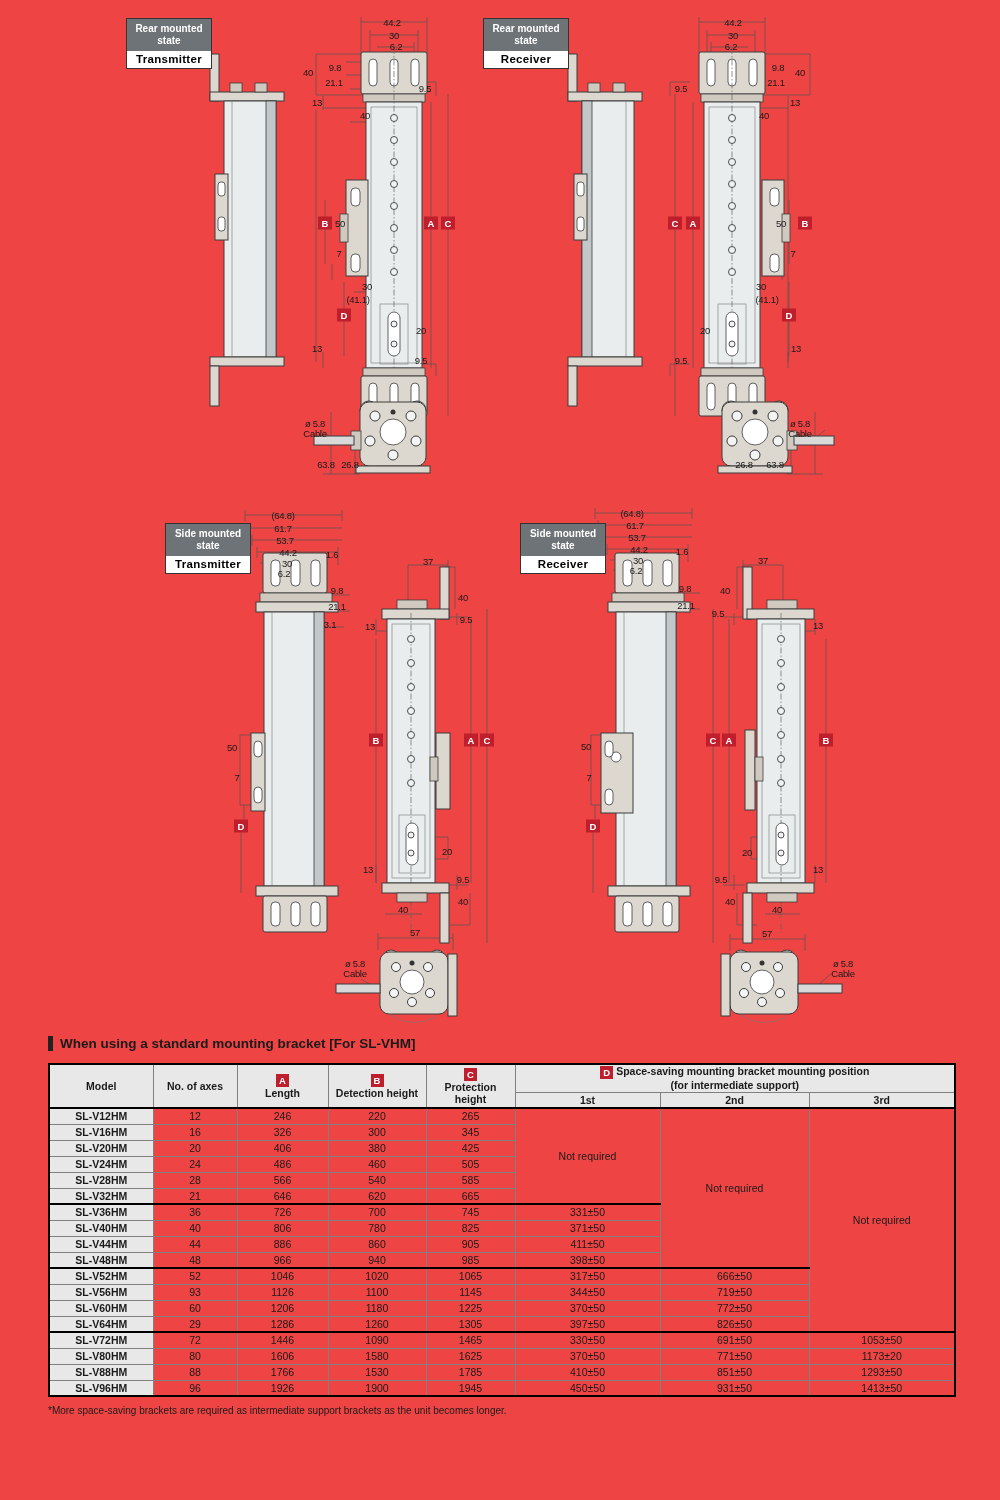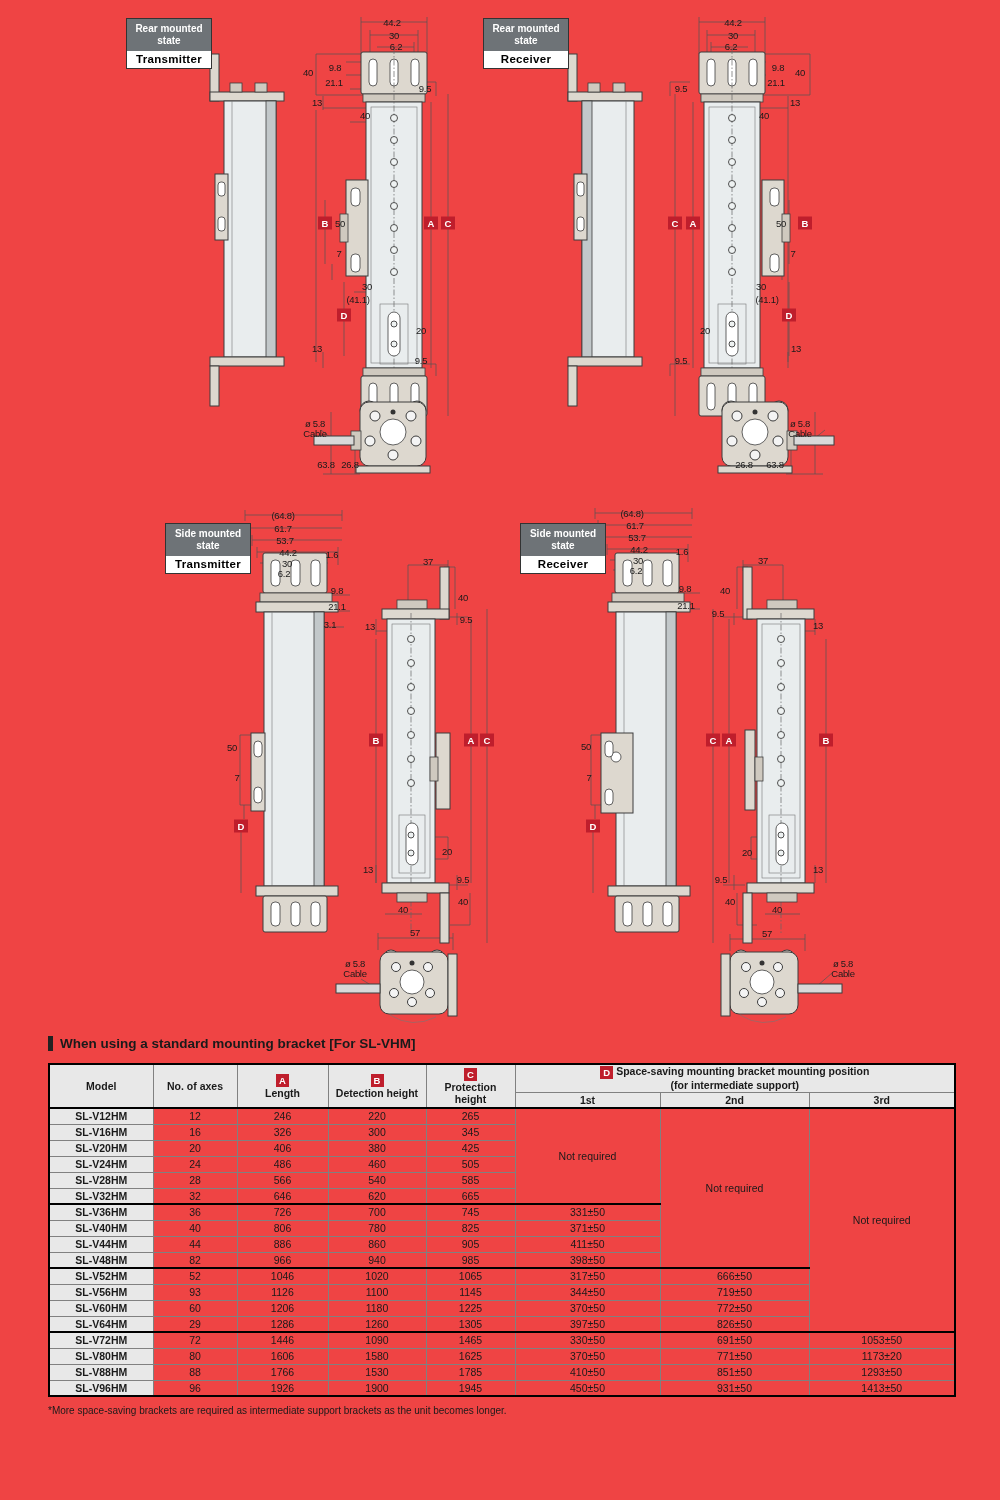--- a/index.html
+++ b/index.html
@@ -689,21 +689,21 @@
         </tr>
         <tr>
           <td class="model">SL-V28HM</td>
           <td>28</td>
           <td>566</td>
           <td>540</td>
           <td>585</td>
         </tr>
         <tr>
           <td class="model">SL-V32HM</td>
-          <td>32</td>
+          <td>21</td>
           <td>646</td>
           <td>620</td>
           <td>665</td>
         </tr>
         <tr class="grp">
           <td class="model">SL-V36HM</td>
           <td>36</td>
           <td>726</td>
           <td>700</td>
           <td>745</td>
@@ -720,21 +720,21 @@
         <tr>
           <td class="model">SL-V44HM</td>
           <td>44</td>
           <td>886</td>
           <td>860</td>
           <td>905</td>
           <td>411±50</td>
         </tr>
         <tr>
           <td class="model">SL-V48HM</td>
-          <td>82</td>
+          <td>48</td>
           <td>966</td>
           <td>940</td>
           <td>985</td>
           <td>398±50</td>
         </tr>
         <tr class="grp">
           <td class="model">SL-V52HM</td>
           <td>52</td>
           <td>1046</td>
           <td>1020</td>

